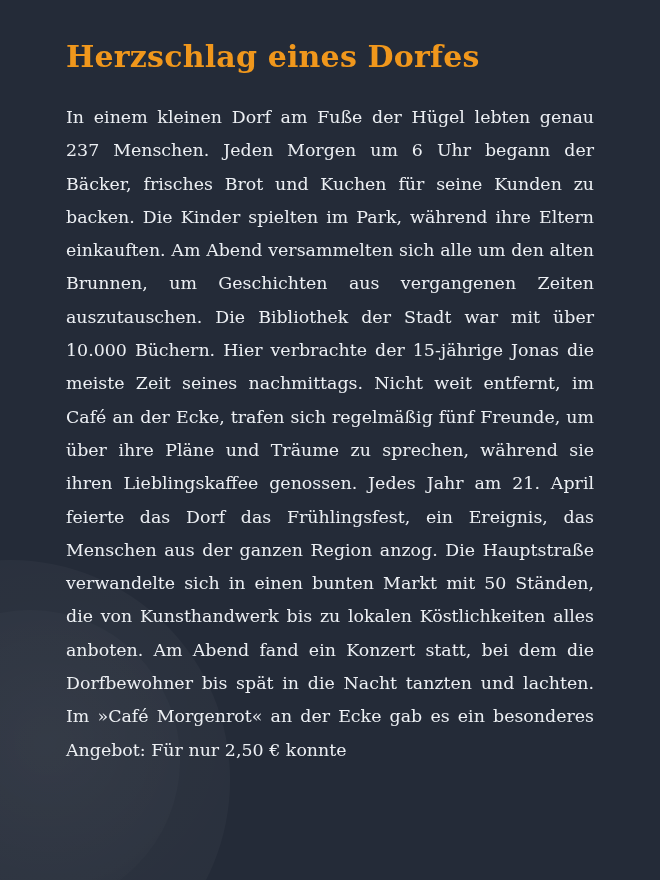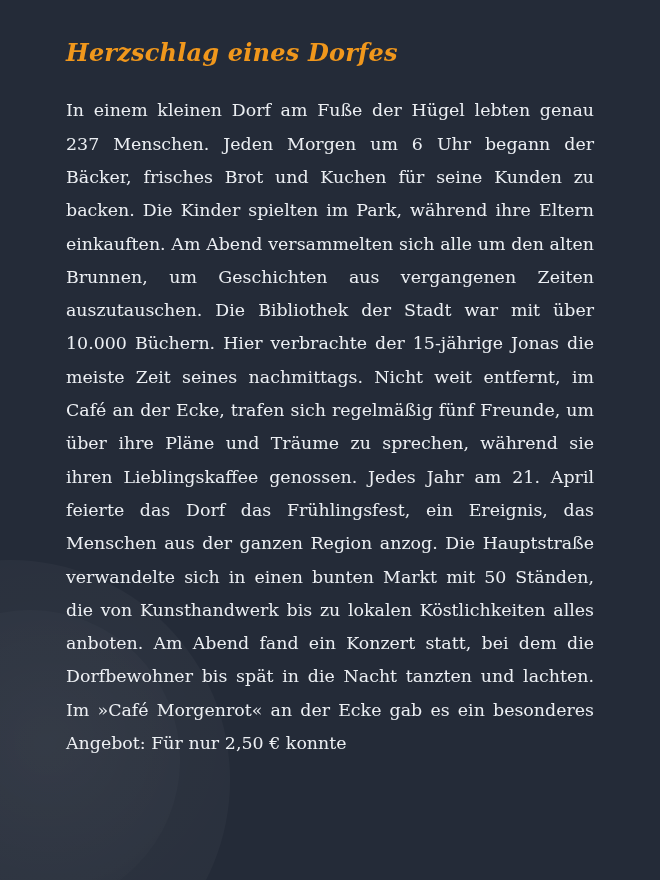--- a/index.html
+++ b/index.html
@@ -44,24 +44,23 @@
     box-sizing: border-box;
     padding: 40px 66px 0 66px;
   }
 
   .doc-title {
     margin: 0;
     padding: 0;
     color: #f0971c;
     font-family: "DejaVu Serif", serif;
     font-weight: bold;
-    font-size: 24px;
+    font-size: 30px;
     letter-spacing: 0.2px;
     line-height: 1.1;
-    font-style: italic;
   }
 
   .doc-body {
     margin: 0;
     padding: 0;
     margin-top: 28px;
     color: #eceff3;
     font-family: "DejaVu Serif", serif;
     font-size: 17.4px;
     line-height: 33.3px;

